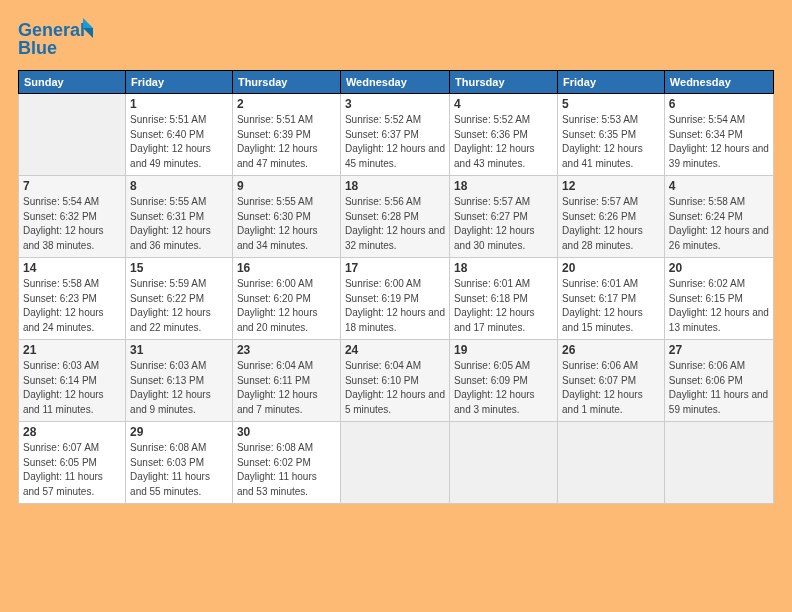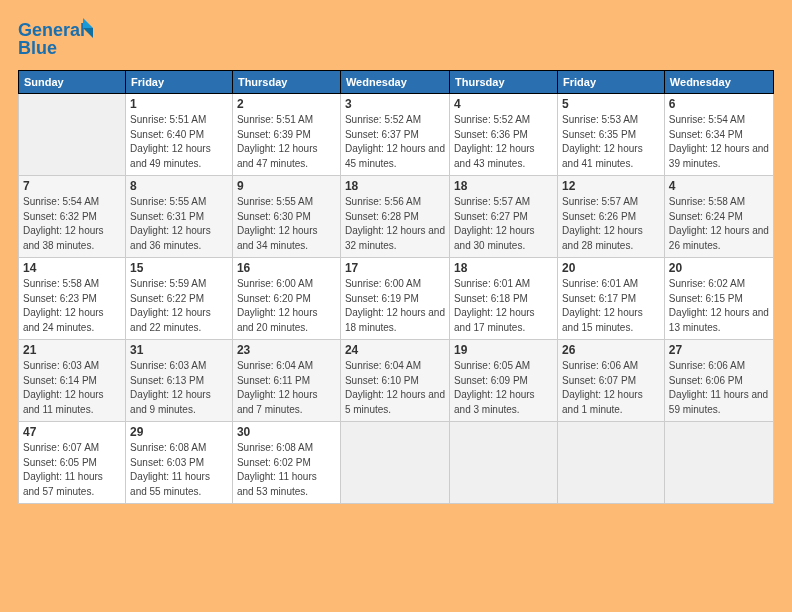--- a/index.html
+++ b/index.html
@@ -229,21 +229,21 @@
             <span class="day-number">26</span>
             <div class="day-info">Sunrise: 6:06 AM<br>Sunset: 6:07 PM<br>Daylight: 12 hours and 1 minute.</div>
           </td>
           <td>
             <span class="day-number">27</span>
             <div class="day-info">Sunrise: 6:06 AM<br>Sunset: 6:06 PM<br>Daylight: 11 hours and 59 minutes.</div>
           </td>
         </tr>
         <tr>
           <td>
-            <span class="day-number">47</span>
+            <span class="day-number">28</span>
             <div class="day-info">Sunrise: 6:07 AM<br>Sunset: 6:05 PM<br>Daylight: 11 hours and 57 minutes.</div>
           </td>
           <td>
             <span class="day-number">29</span>
             <div class="day-info">Sunrise: 6:08 AM<br>Sunset: 6:03 PM<br>Daylight: 11 hours and 55 minutes.</div>
           </td>
           <td>
             <span class="day-number">30</span>
             <div class="day-info">Sunrise: 6:08 AM<br>Sunset: 6:02 PM<br>Daylight: 11 hours and 53 minutes.</div>
           </td>

